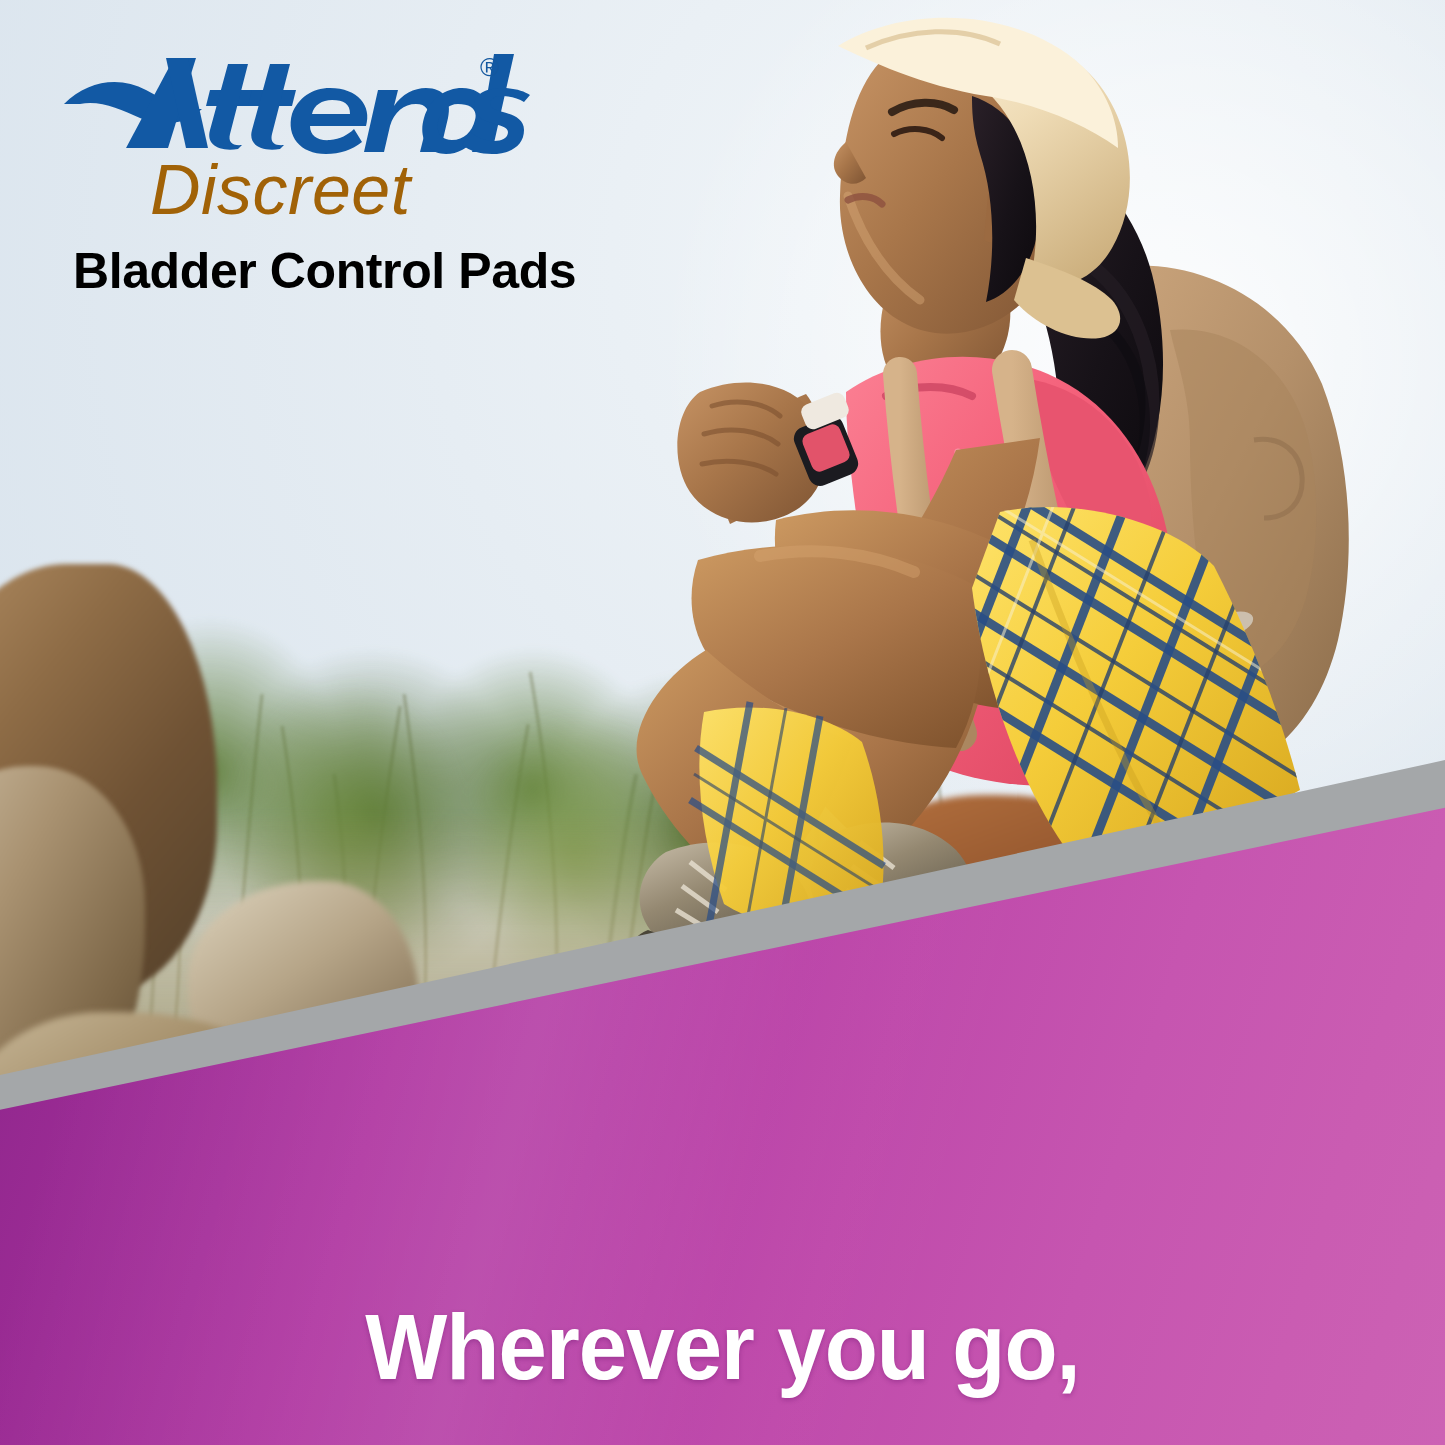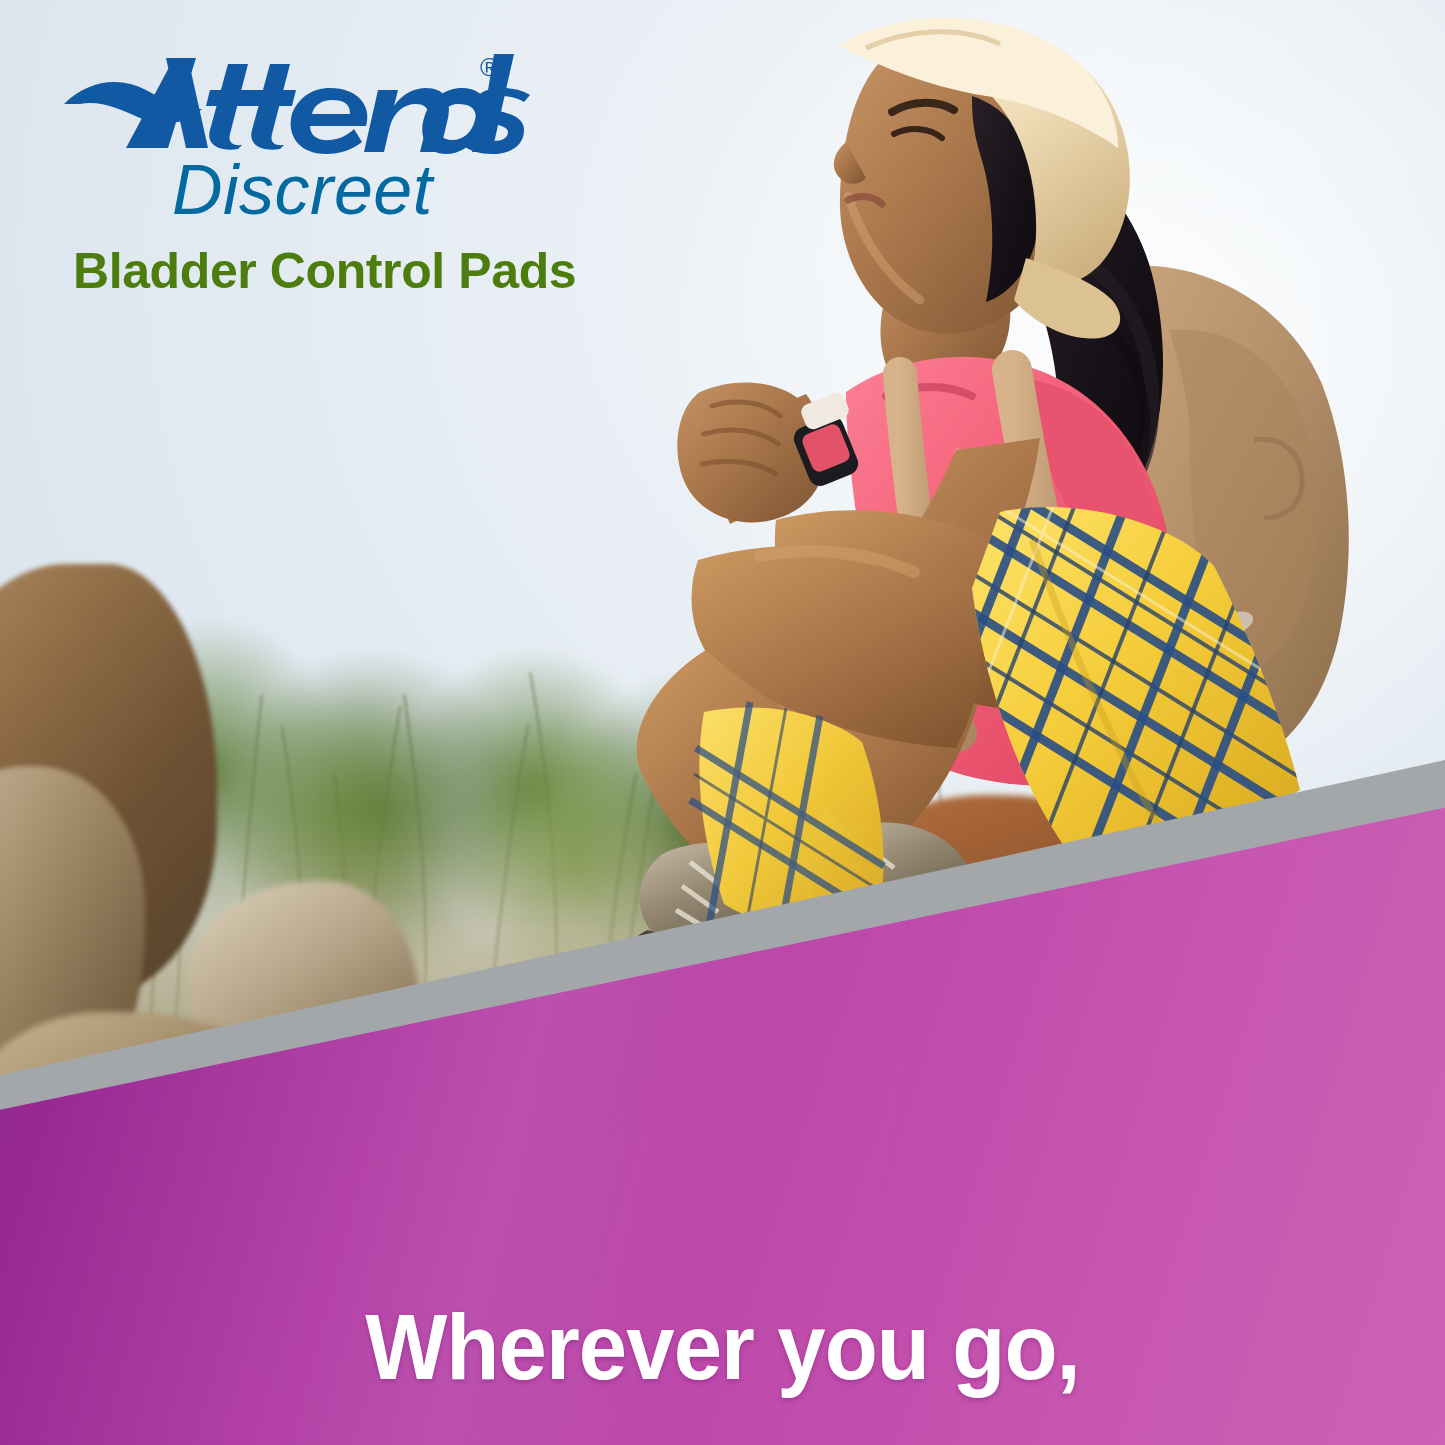--- a/index.html
+++ b/index.html
@@ -252,37 +252,37 @@
   .reg-mark {
     position: absolute;
     left: 418px;
     top: 4px;
     font-size: 26px;
     color: #14589f;
     font-family: "Liberation Sans", sans-serif;
   }
 
   .discreet {
-    margin: -6px 0 0 110px;
+    margin: -6px 0 0 88px;
     font-family: "Liberation Sans", sans-serif;
     font-style: italic;
     font-weight: 400;
     font-size: 70px;
     letter-spacing: 0.5px;
-    color: #0369a1;
+    color: #a16207;
     line-height: 1.04;
   }
 
   .subline {
     margin: 18px 0 8px 11px;
     font-family: "Liberation Sans", sans-serif;
     font-weight: 700;
     font-size: 50px;
     letter-spacing: -0.4px;
-    color: #4d7c0f;
+    color: #000000;
     line-height: 1.05;
   }
 
   
   .tagline {
     position: absolute;
     left: 0;
     right: 0;
     top: 1078px;
     text-align: center;

